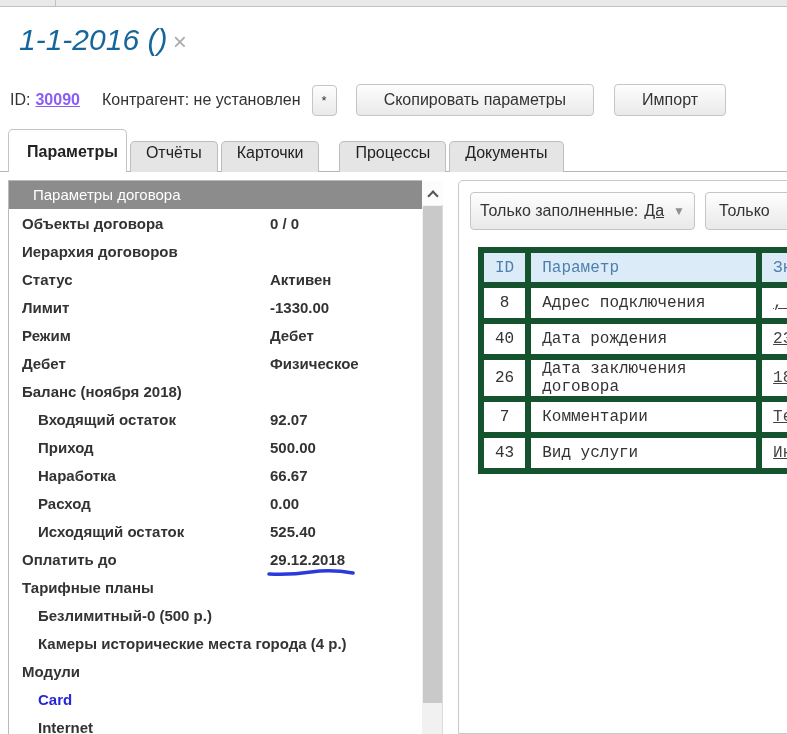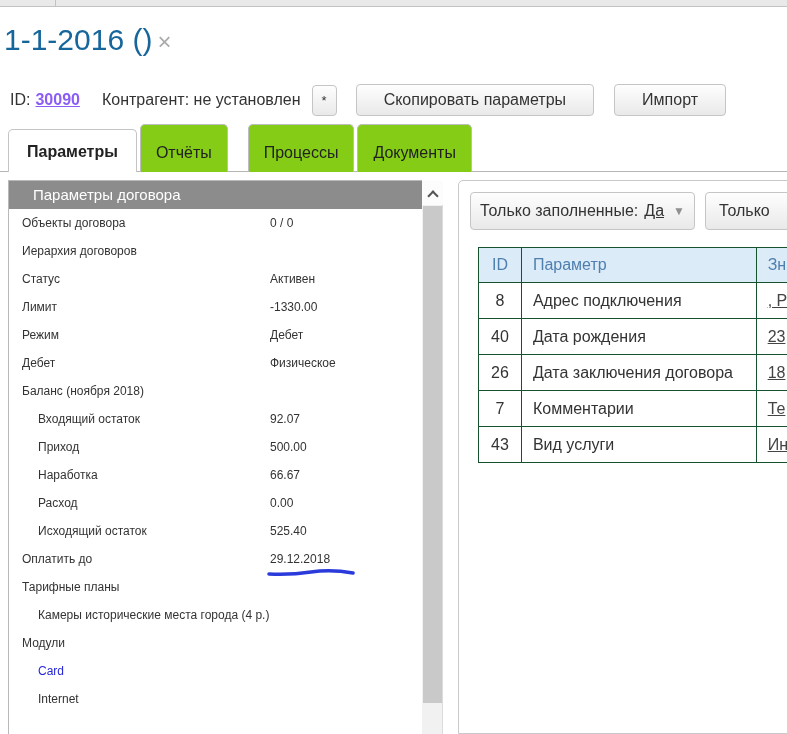--- a/index.html
+++ b/index.html
@@ -7,21 +7,21 @@
   body {
     position:relative; overflow:hidden; background:#fff;
     font-family:"Liberation Sans", sans-serif; color:#333;
   }
   
   .top-strip { position:absolute; left:0; top:0; width:787px; height:7px;
     background:#e9e9e9; border-bottom:1px solid #c2c2c2; }
   .top-strip .divider { position:absolute; left:55px; top:0; width:1px; height:7px; background:#c2c2c2; }
 
   
-  .page-title { position:absolute; left:4px; top:23px; font-size:30px; color:#16669c; white-space:nowrap; }
+  .page-title { position:absolute; left:19px; top:23px; font-size:30px; color:#16669c; white-space:nowrap;font-style:italic; }
   .title-close { color:#ababab; font-size:24px; margin-left:5px; cursor:pointer; font-weight:400; }
 
   
   .info-row { position:absolute; left:10px; top:84px; height:32px; display:flex; align-items:center; font-size:16px;justify-content:center; }
   .id-label { margin-right:5px; }
   .id-link { color:#8b5cf6; font-weight:bold; text-decoration:underline; cursor:pointer; }
   .counterparty { margin-left:22px; }
   .btn {
     background:linear-gradient(#fefefe,#e9e9e9);
     border:1px solid #c5c5c5; border-radius:4px;
@@ -29,33 +29,33 @@
     font-size:16px; color:#333; padding:6px 27px; cursor:pointer; white-space:nowrap;
   }
   .star-btn { margin-left:11px; font-size:13px; padding:7px 9px; }
   .copy-btn { margin-left:19px; }
   .import-btn { margin-left:20px; }
 
   
   .tab-underline { position:absolute; left:0; top:171px; width:787px; height:1px; background:#b5b5b5; }
   .tabs { position:absolute; left:8px; top:127px; height:45px; display:flex; align-items:flex-end; z-index:2; }
   .tab {
-    background:#84cc16; border:1px solid #bdbdbd; border-bottom:none;
-    border-radius:5px 5px 0 0; padding:19px 15px 10px 15px;
+    background:#e5e5e5; border:1px solid #bdbdbd; border-bottom:none;
+    border-radius:5px 5px 0 0; padding:2px 15px 10px 15px;
     font-size:16px; color:#222; margin-right:3px; cursor:pointer; white-space:nowrap;
   }
-  .tab.active { background:#fff; border-color:#c4c4c4; font-weight:bold; padding:13px 18px 11px 18px; }
+  .tab.active { background:#fff; border-color:#c4c4c4; font-weight:bold; padding:13px 8px 11px 18px; }
   .tab.gap { margin-left:17px; }
 
   
   .left-panel { position:absolute; left:8px; top:180px; width:414px; height:560px;
     border:1px solid #b9b9b9; border-right:none; background:#fff; z-index:1; }
   .lp-header { height:28px; background:#8c8c8c; color:#fff; font-size:15px;
     line-height:28px; padding-left:24px; cursor:pointer; }
-  .lp-row { height:28px; font-size:12px; color:#333; line-height:29px; position:relative; cursor:default; }
+  .lp-row { height:28px; font-size:15px; color:#333; line-height:29px; position:relative; cursor:default;font-weight:bold; }
   .lp-label { position:absolute; left:13px; white-space:nowrap; }
   .lp-row.indent .lp-label { left:29px; }
   .lp-value { position:absolute; left:261px; white-space:nowrap; }
   .lp-link { color:#2626d9; cursor:pointer; }
   .pay-marker { position:absolute; left:257px; top:23px; }
 
   
   .lp-scrollbar { position:absolute; left:422px; top:181px; width:21px; height:553px;
     background:#f1f1f1; border-right:1px solid #dcdcdc; z-index:1; }
   .sb-btn { position:absolute; top:0; left:0; width:21px; height:24px; background:#fcfcfc;
@@ -67,21 +67,21 @@
   
   .right-panel { position:absolute; left:458px; top:180px; width:500px; height:554px;
     border:1px solid #c9c9c9; border-radius:5px 0 0 0; background:#fff; padding:11px 0 0 11px; }
   .rp-buttons { display:flex; gap:10px; }
   .dd-btn { display:flex; align-items:center; padding:9px 9px; }
   .dd-value { text-decoration:underline; margin-left:6px; }
   .dd-arrow { color:#909090; font-size:12px; margin-left:9px; }
   .second-btn { width:210px; text-align:left; padding:9px 13px; }
 
   .rp-table { margin:17px 0 0 8px; border-collapse:collapse; font-size:16px; }
-  .rp-table th, .rp-table td { border:1px solid #14532d; }
+  .rp-table th, .rp-table td { border:6px solid #14532d;font-family:Liberation Mono, monospace; }
   .rp-table th { background:#dcebf8; color:#4e7fae; font-weight:normal; text-align:left;
     height:35px; padding:0 11px; }
   .rp-table td { height:36px; padding:0 11px; background:#fff; }
   .col-id { width:43px; text-align:center !important; }
   .col-param { width:238px; }
   .col-value { width:205px; }
   .cell-link { color:#444; text-decoration:underline; cursor:pointer; white-space:nowrap; }
 </style>
 </head>
 <body>
@@ -100,20 +100,21 @@
   <span class="counterparty">Контрагент: не установлен</span>
   <button class="btn star-btn">*</button>
   <button class="btn copy-btn">Скопировать параметры</button>
   <button class="btn import-btn">Импорт</button>
 </div>
 
 <div class="tab-underline"></div>
 <div class="tabs" id="tabbar">
     <div class="tab active">Параметры</div>
     <div class="tab">Отчёты</div>
+    <div class="tab">Карточки</div>
     <div class="tab gap">Процессы</div>
     <div class="tab">Документы</div>
   </div>
 
 <div class="left-panel">
   <div class="lp-header">Параметры договора</div>
   <div id="lp-rows">
       <div class="lp-row">
         <span class="lp-label">Объекты договора</span>
         <span class="lp-value">0 / 0</span>
@@ -162,20 +163,23 @@
       </div>
       <div class="lp-row">
         <span class="lp-label">Оплатить до</span>
         <span class="lp-value">29.12.2018</span>
         <svg width="90" height="10" class="pay-marker">
           <path d="M3 6 Q 25 7 45 4 T 87 5" stroke="#2b3bdb" stroke-width="3.6" fill="none" stroke-linecap="round"></path>
         </svg>
       </div>
       <div class="lp-row">
         <span class="lp-label">Тарифные планы</span>
+      </div>
+      <div class="lp-row indent">
+        <span class="lp-label">Безлимитный-0 (500 р.)</span>
       </div>
       <div class="lp-row indent">
         <span class="lp-label">Камеры исторические места города (4 р.)</span>
       </div>
       <div class="lp-row">
         <span class="lp-label">Модули</span>
       </div>
       <div class="lp-row indent">
         <span class="lp-label lp-link">Card</span>
       </div>

